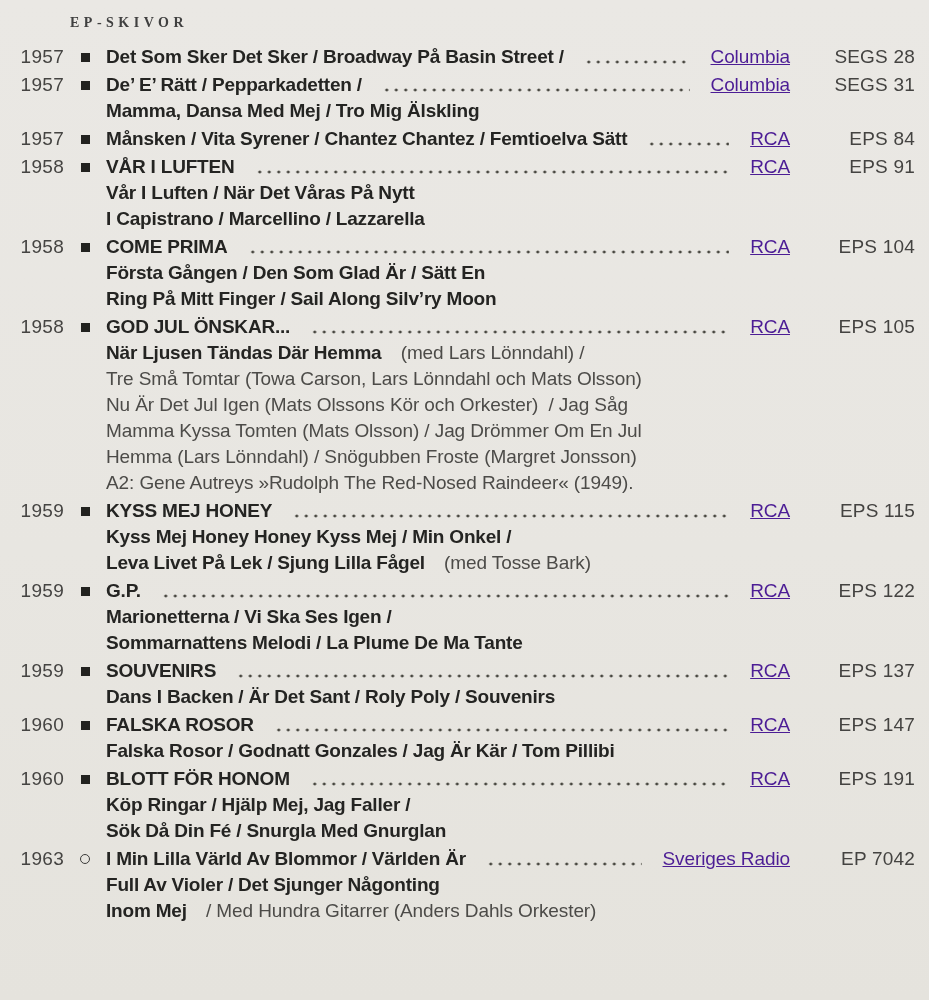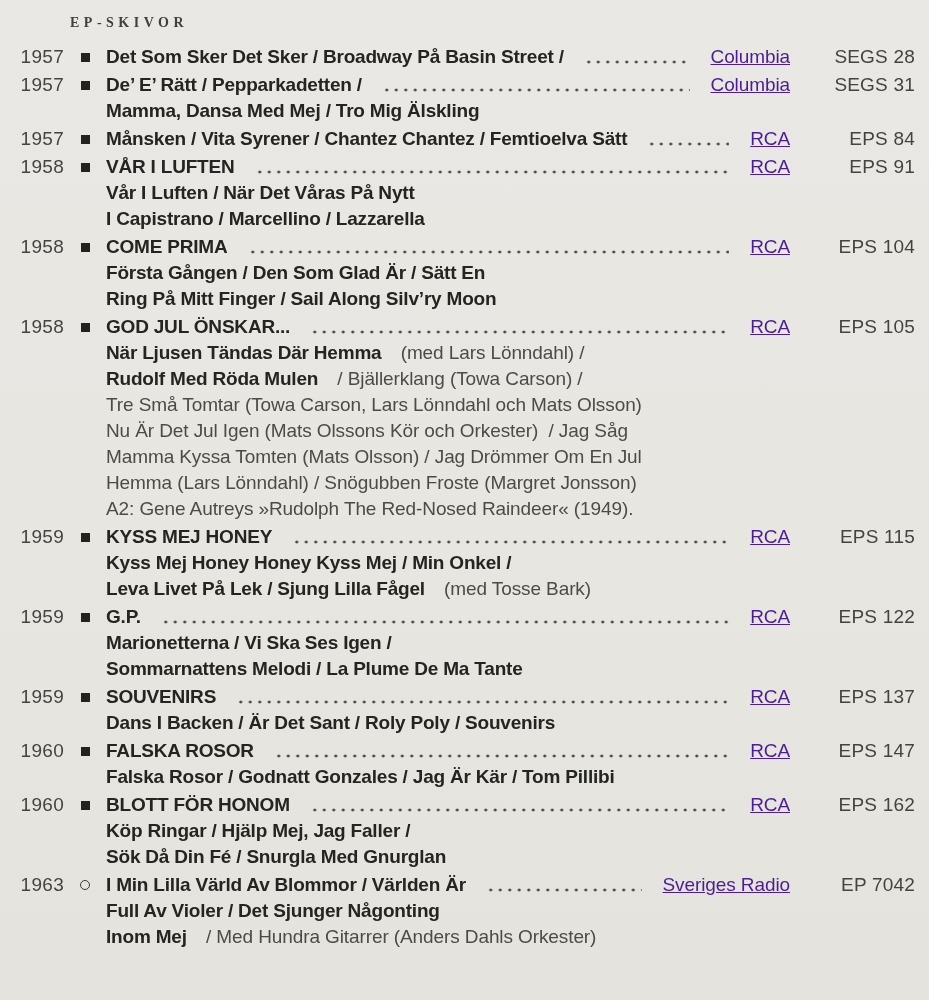--- a/index.html
+++ b/index.html
@@ -163,26 +163,20 @@
           <span class="catcell">EPS 105</span>
         </div>
         <div class="line sub">
           <div class="mid">
             <span class="b">När Ljusen Tändas Där Hemma</span>
             <span class="r"> (med Lars Lönndahl) /</span>
           </div>
         </div>
         <div class="line sub">
           <div class="mid">
-            <span class="b">Rudolf Med Röda Mulen</span>
-            <span class="r"> / Bjällerklang (Towa Carson) /</span>
-          </div>
-        </div>
-        <div class="line sub">
-          <div class="mid">
             <span class="r">Tre Små Tomtar (Towa Carson, Lars Lönndahl och Mats Olsson)</span>
           </div>
         </div>
         <div class="line sub">
           <div class="mid">
             <span class="r">Nu Är Det Jul Igen (Mats Olssons Kör och Orkester)  / Jag Såg</span>
           </div>
         </div>
         <div class="line sub">
           <div class="mid">
@@ -291,21 +285,21 @@
         <div class="line first">
           <span class="yearcell">1960</span>
           <span class="markercell">
             <span class="sq"></span>
           </span>
           <div class="mid">
             <span class="b title">BLOTT FÖR HONOM</span>
             <span class="dots"></span>
             <span class="labeltxt">RCA</span>
           </div>
-          <span class="catcell">EPS 162</span>
+          <span class="catcell">EPS 191</span>
         </div>
         <div class="line sub">
           <div class="mid">
             <span class="b">Köp Ringar / Hjälp Mej, Jag Faller /</span>
           </div>
         </div>
         <div class="line sub">
           <div class="mid">
             <span class="b">Sök Då Din Fé / Snurgla Med Gnurglan</span>
           </div>

